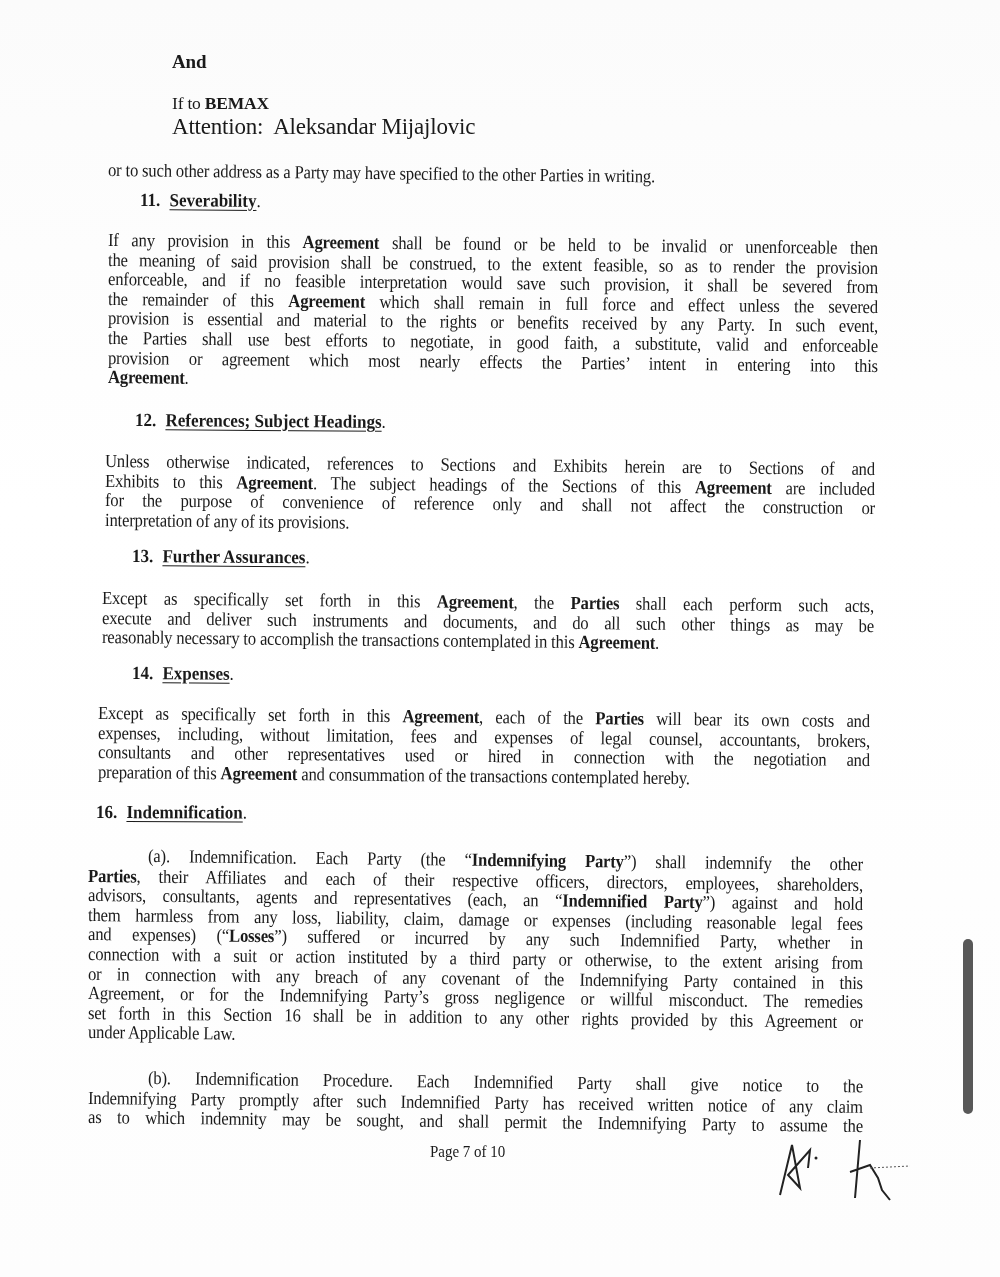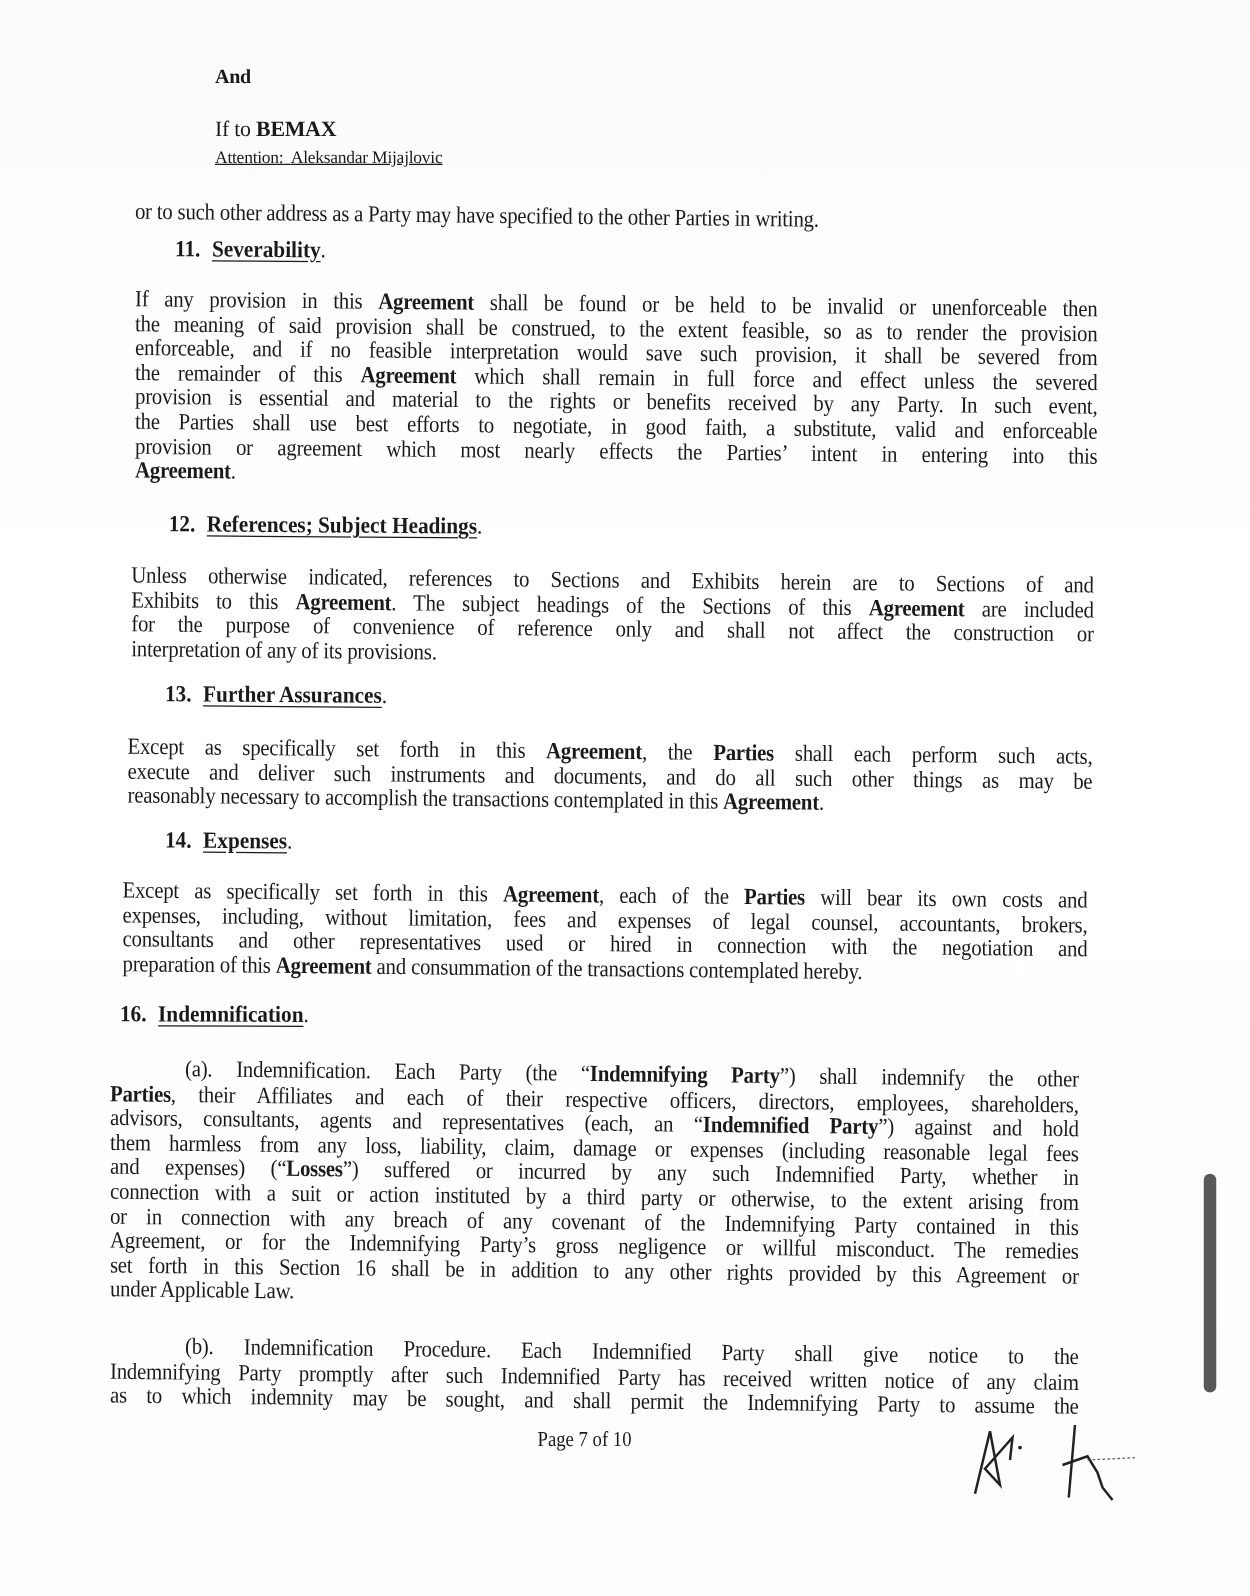--- a/index.html
+++ b/index.html
@@ -62,26 +62,26 @@
       position: absolute;
       left: 770px; top: 1120px;
       width: 180px; height: 90px;
     }
   </style>
 </head>
 <body>
 
 <div class="page">
 
-  <div class="line" style="left:172px; top:52px; font-weight:bold; font-size:16px;">And</div>
+  <div class="line" style="left:172px; top:52px; font-weight:bold; font-size:19px;">And</div>
 
   <div class="line" style="left:172px; top:93px; font-size:17.5px;">
     <span>If to </span><b>BEMAX</b>
   </div>
-  <div class="line" style="left:172px; top:117px; font-size:14px;text-decoration:underline;">
+  <div class="line" style="left:172px; top:117px; font-size:23px;">
     <span>Attention:</span>&nbsp;
     <span>Aleksandar Mijajlovic</span>
   </div>
 
   <div class="line" style="left:108px; top:160px; transform: scaleX(0.9) rotate(0.6deg);">or to such other address as a Party may have specified to the other Parties in writing.</div>
 
   <div id="sections">
       <div class="heading" style="left: 140px; top: 190px; transform: scaleX(0.92) rotate(0.4deg);"><span class="num">11.</span><span class="title">Severability</span><span style="font-weight: normal;">.</span></div>
       <div class="line just" style="left: 108px; top: 230px; width: 855.556px; transform: scaleX(0.9) rotate(0.54deg);"><span>If any provision in this </span><b>Agreement</b><span> shall be found or be held to be invalid or unenforceable then</span></div>
       <div class="line just" style="left: 108px; top: 249.6px; width: 855.556px; transform: scaleX(0.9) rotate(0.54deg);"><span>the meaning of said provision shall be construed, to the extent feasible, so as to render the provision</span></div>

